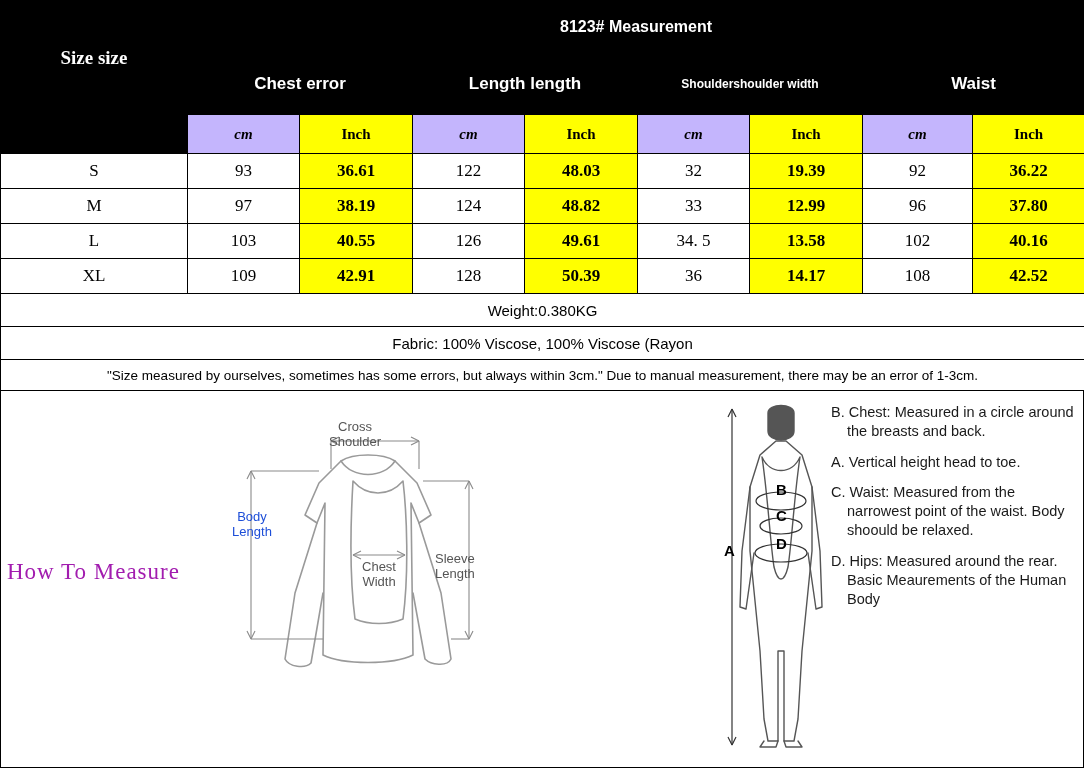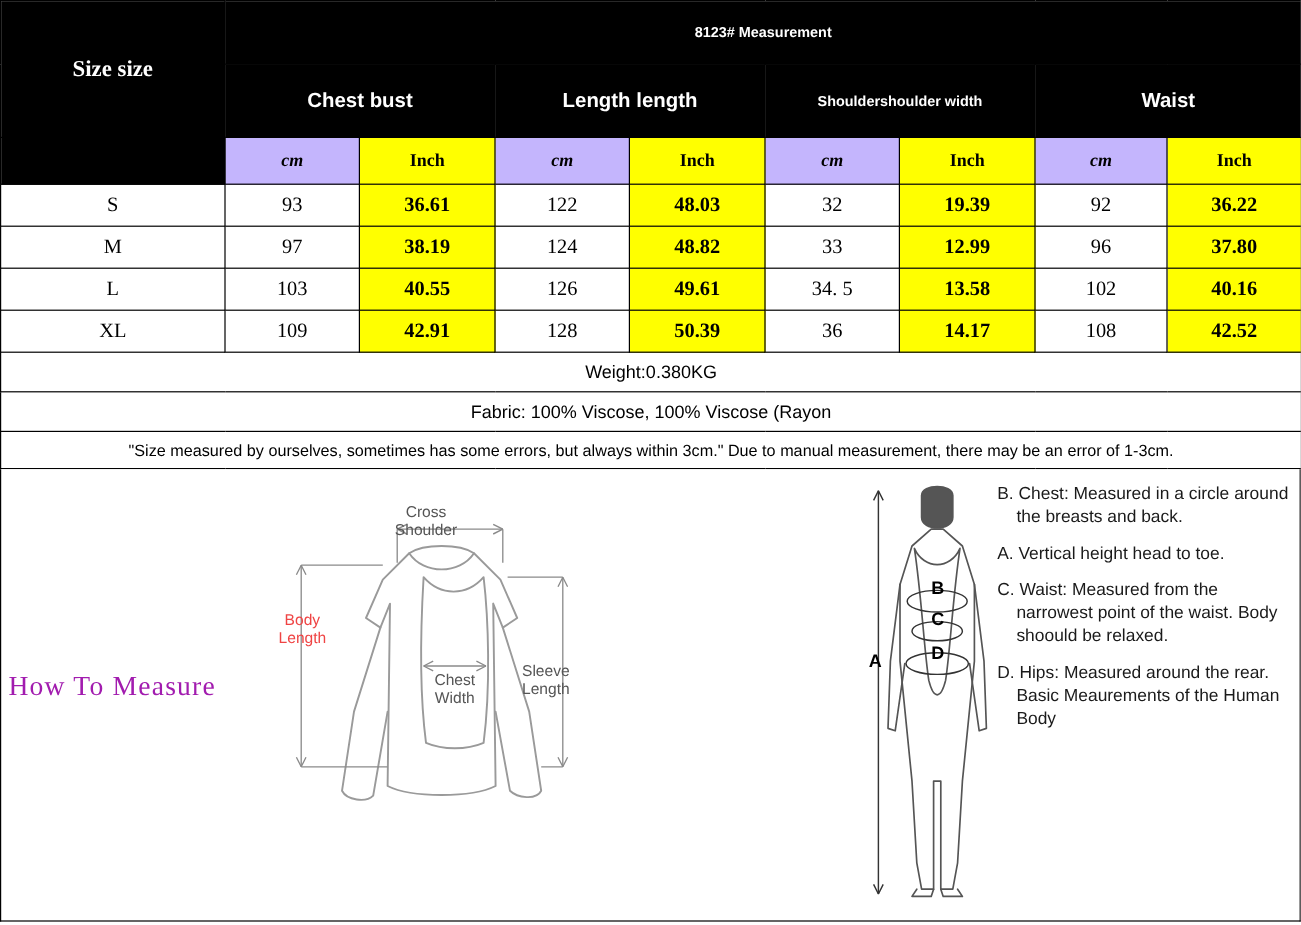--- a/index.html
+++ b/index.html
@@ -35,21 +35,21 @@
   }
   .blk {
     background: #000000;
     color: #ffffff;
   }
   .yel {
     background: #ffff00;
     color: #000000;
   }
   .ttl {
-    font-size: 12px;
+    font-size: 16px;
     font-weight: bold;
     height: 52px;
   }
   .size-head {
     font-size: 19px;
     font-weight: bold;
     font-family: "Liberation Serif", serif;
   }
   .grp-head {
     font-size: 17px;
@@ -174,21 +174,21 @@
         <col style="width:112px">
     </colgroup>
     <tbody>
       <tr>
         <td class="blk" rowspan="2">
           <span class="size-head">Size size</span>
         </td>
         <td class="blk ttl" colspan="8">8123# Measurement</td>
       </tr>
       <tr>
-        <td class="blk grp-head" colspan="2">Chest bust</td>
+        <td class="blk grp-head" colspan="2">Chest error</td>
         <td class="blk grp-head" colspan="2">Length length</td>
         <td class="blk grp-head small" colspan="2">Shouldershoulder width</td>
         <td class="blk grp-head" colspan="2">Waist</td>
       </tr>
       <tr>
         <td class="blk"></td>
         <td class="unit cmcell">cm</td>
         <td class="unit yel">Inch</td>
         <td class="unit cmcell">cm</td>
         <td class="unit yel">Inch</td>
@@ -298,21 +298,21 @@
         </g>
 
         <text class="lbl" x="113" y="-2">Cross</text>
         <text class="lbl" x="106" y="14" text-anchor="start" visibility="hidden">Shoulder</text>
       </svg>
 
       <div style="position:absolute; left:106px; top:-4px; font-size:13px; color:#555;">
         <div style="text-align:center;">Cross</div>
         <div style="text-align:left;">Shoulder</div>
       </div>
-      <div style="position:absolute; left:0px; top:86px; width:58px; font-size:13px; color:#ef4444; text-align:center;">
+      <div style="position:absolute; left:0px; top:86px; width:58px; font-size:13px; color:#1d4ed8; text-align:center;">
         <div>Body</div>
         <div>Length</div>
       </div>
       <div style="position:absolute; left:118px; top:136px; width:76px; font-size:13px; color:#555; text-align:center;">
         <div>Chest</div>
         <div>Width</div>
       </div>
       <div style="position:absolute; left:212px; top:128px; width:70px; font-size:13px; color:#555; text-align:left;">
         <div>Sleeve</div>
         <div>Length</div>

